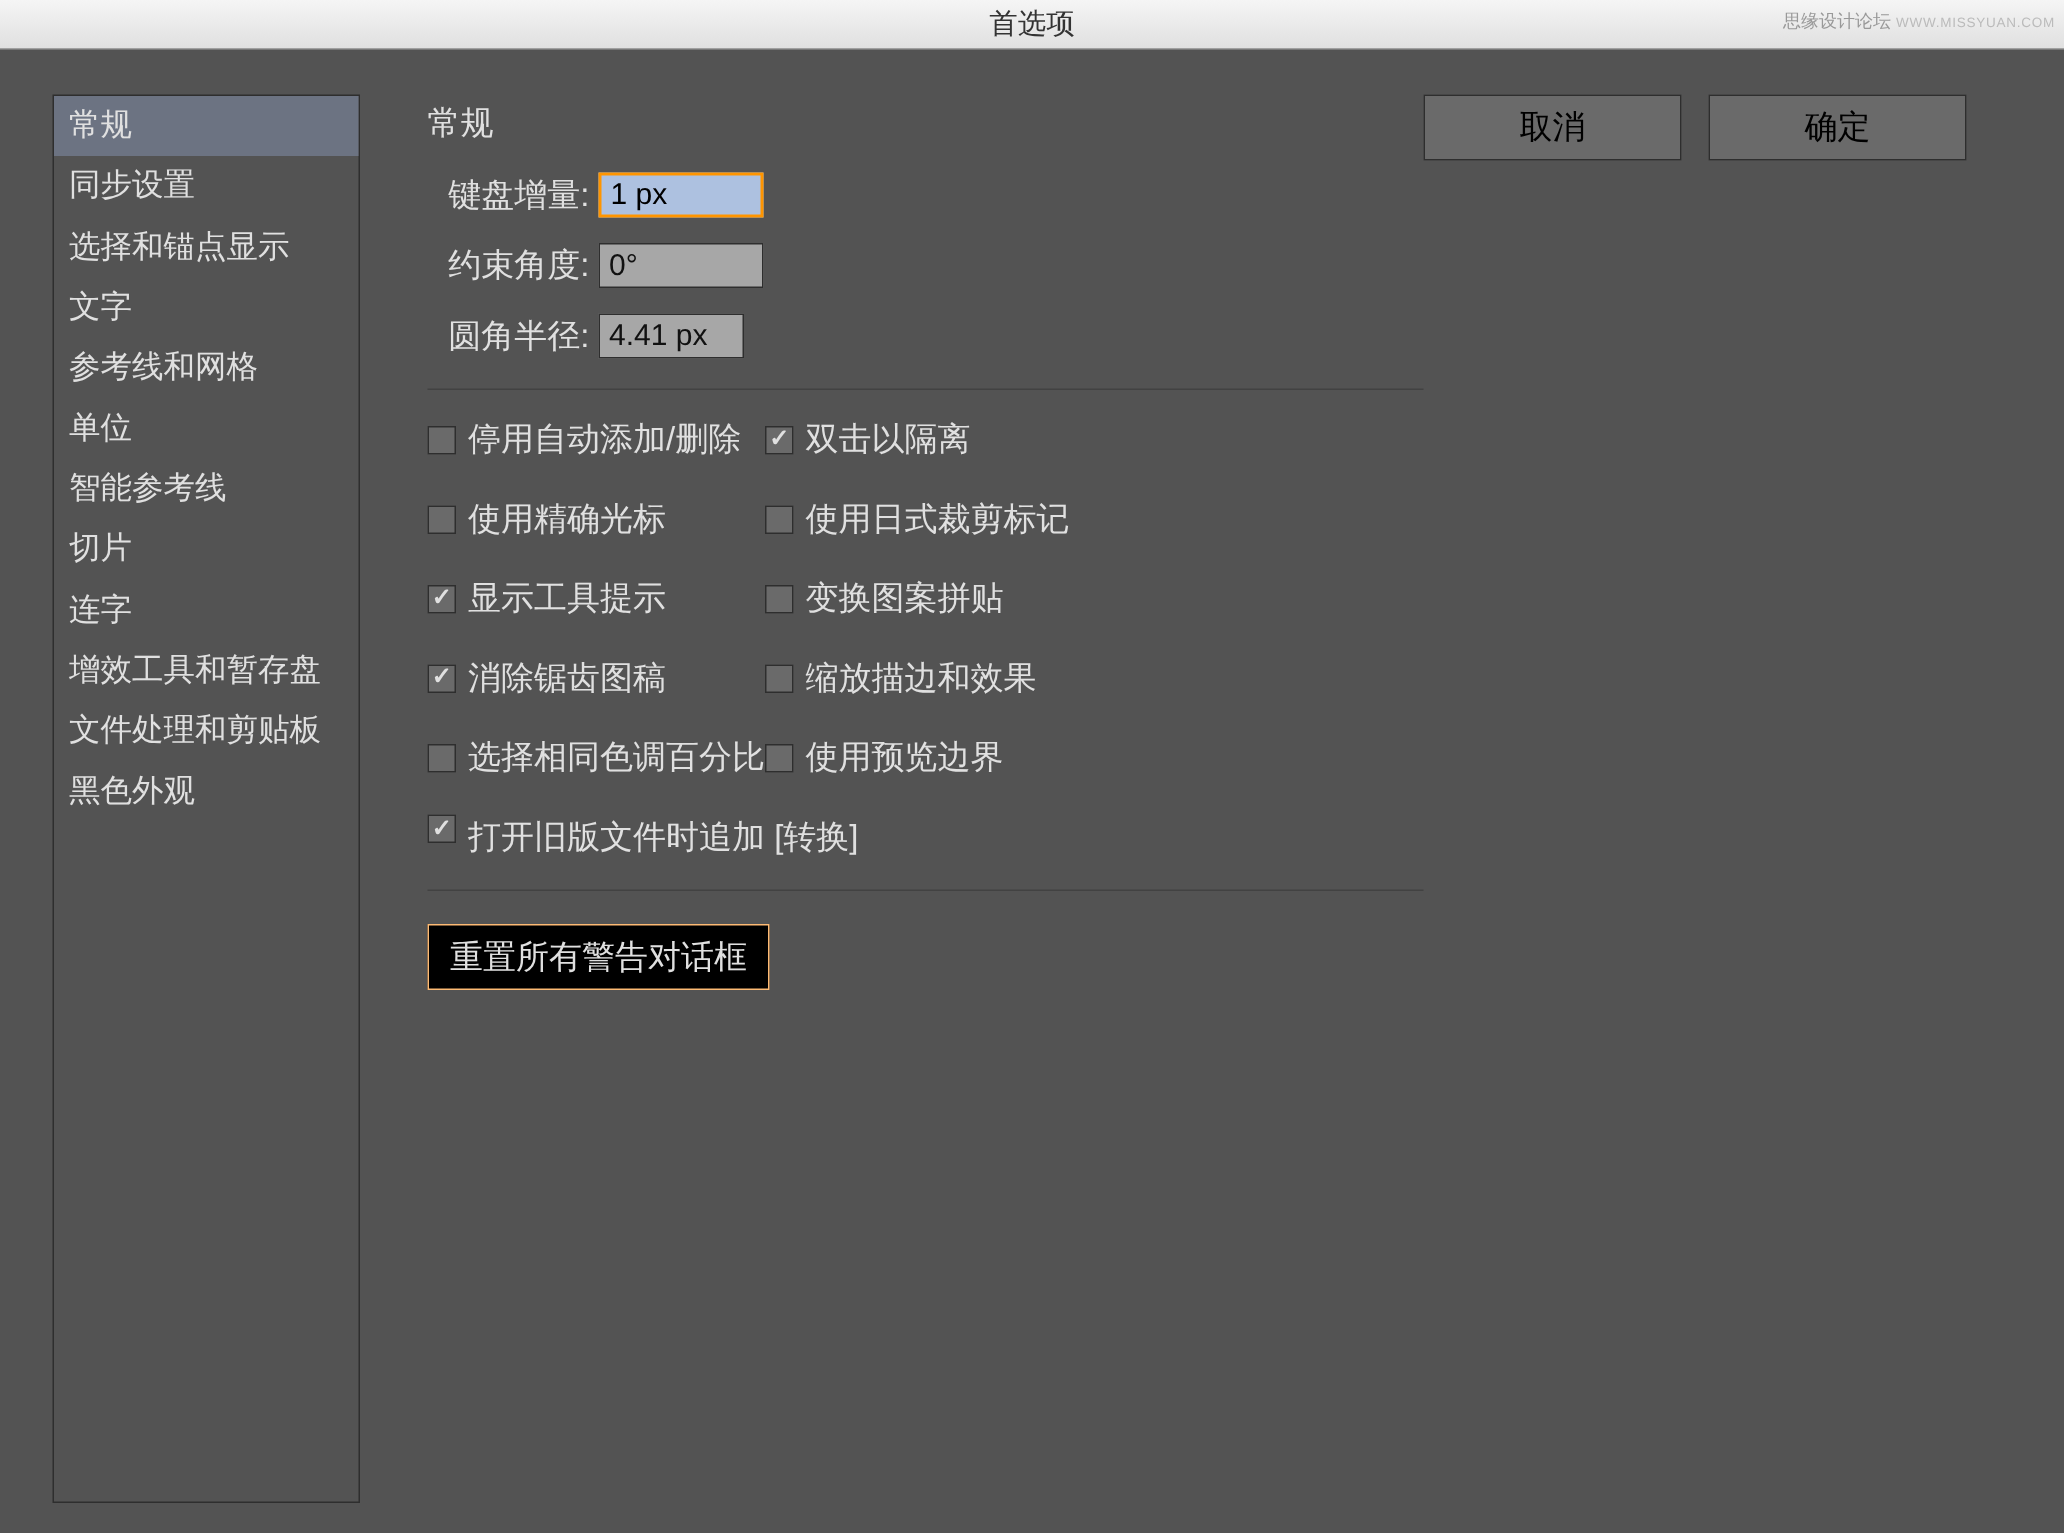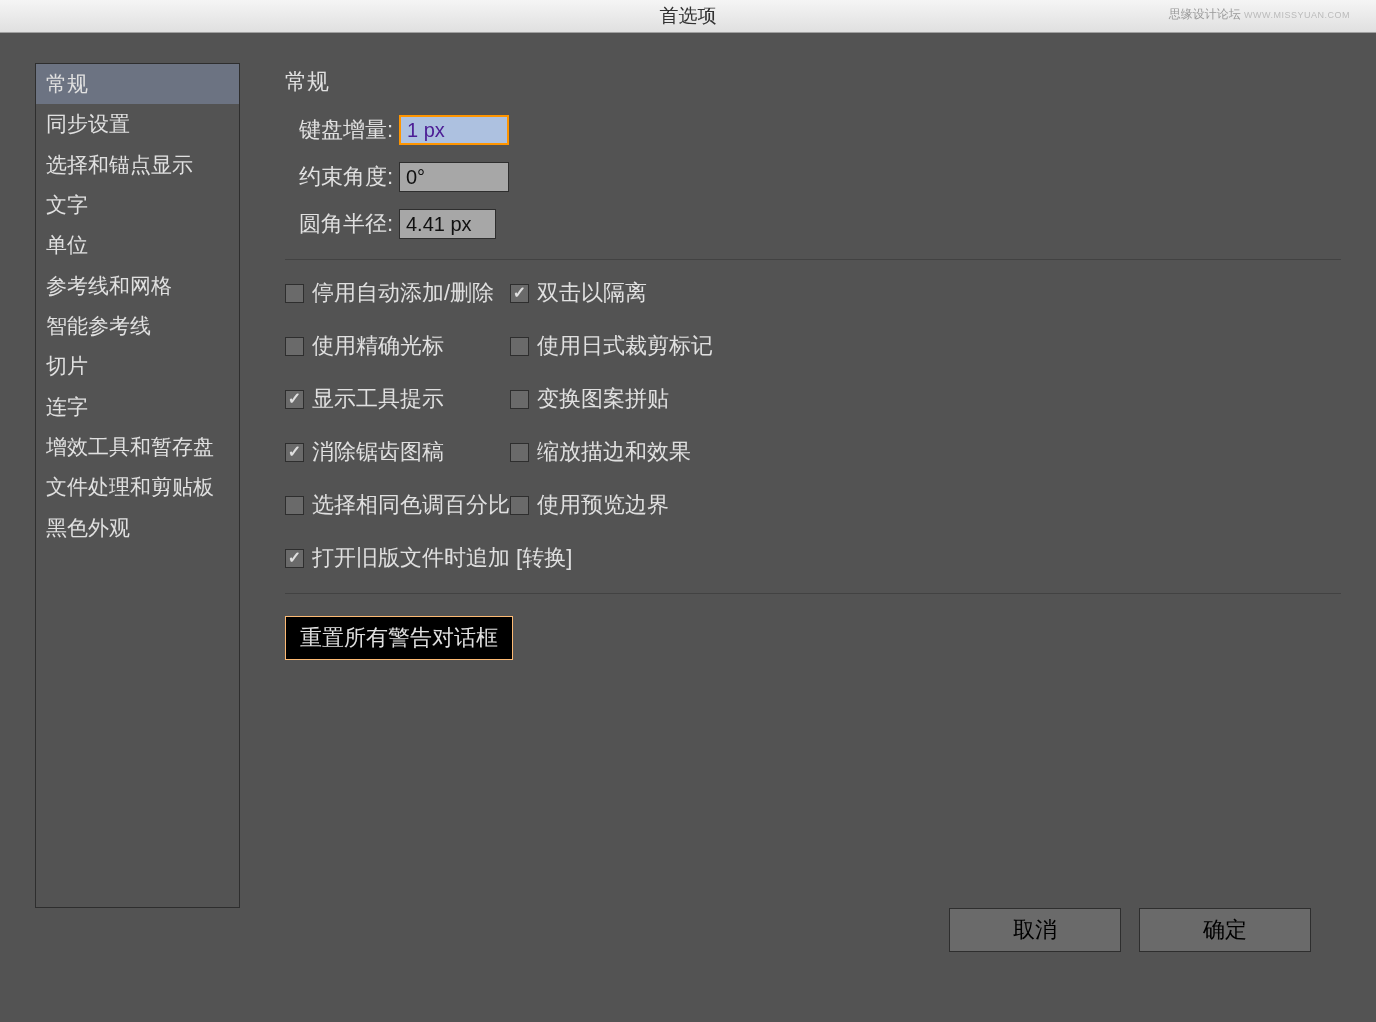--- a/index.html
+++ b/index.html
@@ -22,35 +22,34 @@
       align-items: center;
       justify-content: center;
       position: relative;
     }
     .title-text {
       font-size: 19px;
       color: #333;
     }
     .watermark {
       position: absolute;
-      right: 26px;
+      right: 6px;
       top: 6px;
       font-size: 12px;
       color: #999;
     }
     .watermark-url {
       font-size: 9px;
       color: #bbb;
       letter-spacing: 0.5px;
     }
     .dialog-body {
       display: flex;
       padding: 30px 35px 20px 35px;
       height: calc(100% - 33px);
-      flex-direction: column;
     }
     .main-row {
       display: flex;
       flex: 1;
     }
     .sidebar {
       width: 205px;
       border: 1px solid #2e2e2e;
       background: #535353;
       flex-shrink: 0;
@@ -91,21 +90,21 @@
       height: 30px;
       background: #a7a7a7;
       border: 1px solid #2e2e2e;
       font-size: 20px;
       padding: 2px 6px;
       color: #111;
     }
     .form-input.focused {
       border: 2px solid #ff9500;
       background: #adc1e0;
-      color: #4c1d95;
+      color: #000000;
     }
     .form-input.wider {
       width: 97px;
     }
     .divider {
       border: none;
       border-top: 1px solid #424242;
       margin: 20px 0 18px 0;
       width: 100%;
     }
@@ -140,21 +139,21 @@
       font-weight: bold;
       line-height: 1;
     }
     .checkbox-label {
       font-size: 22px;
       color: #e0e0e0;
     }
     .last-checkbox-row {
       margin-top: 23px;
       display: flex;
-      align-items: center;
+      align-items: flex-start;
       gap: 8px;
     }
     .reset-button {
       margin-top: 4px;
       padding: 6px 14px;
       background: #000000;
       border: 1px solid #fdba74;
       color: #e0e0e0;
       font-size: 22px;
       cursor: pointer;
@@ -187,22 +186,22 @@
   </div>
 </div>
 
 <div class="dialog-body">
   <div class="main-row">
     <div class="sidebar" id="sidebar">
         <div class="sidebar-item selected">常规</div>
         <div class="sidebar-item">同步设置</div>
         <div class="sidebar-item">选择和锚点显示</div>
         <div class="sidebar-item">文字</div>
+        <div class="sidebar-item">参考线和网格</div>
         <div class="sidebar-item">单位</div>
-        <div class="sidebar-item">参考线和网格</div>
         <div class="sidebar-item">智能参考线</div>
         <div class="sidebar-item">切片</div>
         <div class="sidebar-item">连字</div>
         <div class="sidebar-item">增效工具和暂存盘</div>
         <div class="sidebar-item">文件处理和剪贴板</div>
         <div class="sidebar-item">黑色外观</div>
       </div>
     <div class="content">
       <div class="section-title">常规</div>
 

